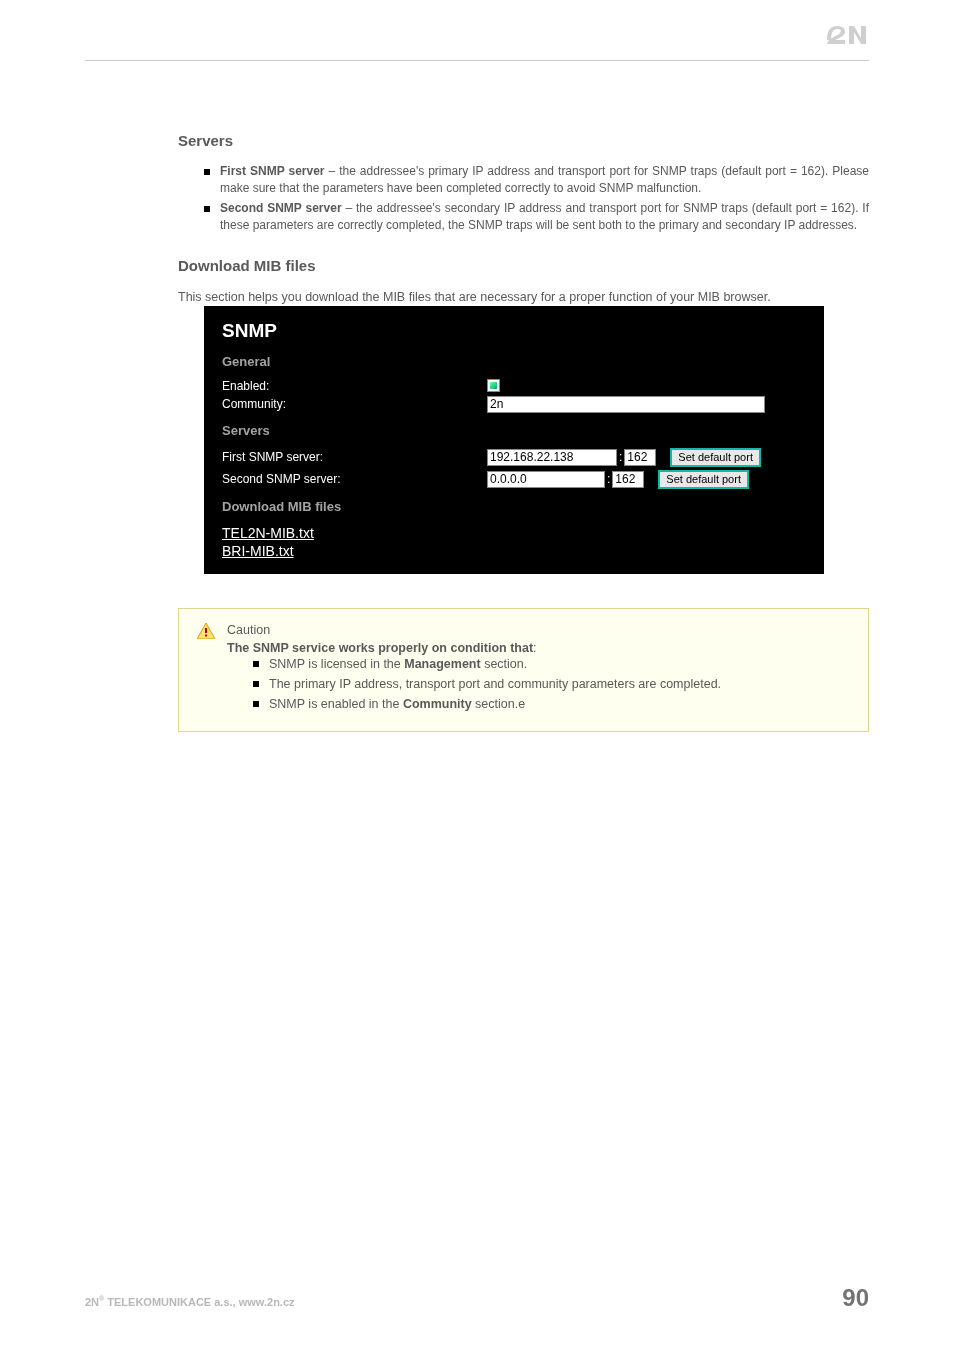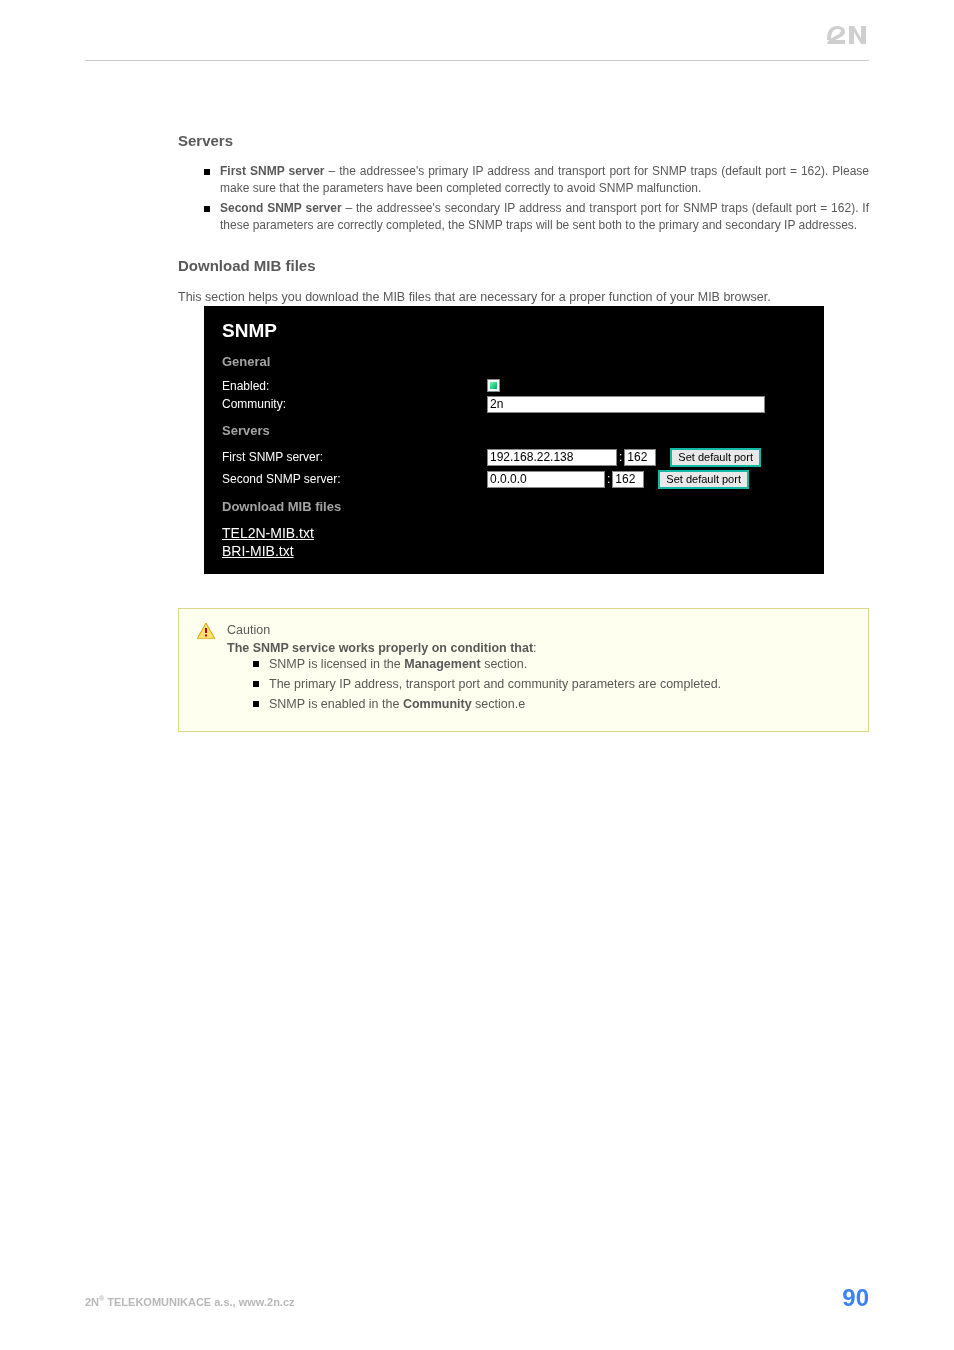--- a/index.html
+++ b/index.html
@@ -27,21 +27,21 @@
   .callout { border: 1px solid #e0d68a; background: #fffff0; padding: 14px 18px 16px 48px; margin-left: 0; position: relative; font-size: 12.5px; }
   .callout .icon { position: absolute; left: 18px; top: 14px; }
   .callout .ct { font-weight: normal; margin-bottom: 4px; }
   .callout .sub { font-weight: bold; }
   .callout ul { list-style: none; margin-left: 26px; }
   .callout ul li { position: relative; padding-left: 16px; line-height: 1.45; text-align: justify; margin-bottom: 2px; }
   .callout ul li::before { content: ""; position: absolute; left: 0; top: 6px; width: 6px; height: 6px; background: #000; }
   .footer { position: absolute; bottom: 38px; left: 85px; right: 85px; display: flex; justify-content: space-between; align-items: baseline; }
   .footer .ft { font-size: 11px; font-weight: bold; color: #b8b8b8; }
   .footer .ft sup { font-size: 7px; }
-  .footer .pn { font-size: 24px; font-weight: bold; color: #3b82f6; }
+  .footer .pn { font-size: 24px; font-weight: bold; color: #737373; }
   b { font-weight: bold; color: #595959; }
 </style>
 </head>
 <body>
 
 <div class="page">
 
   <div class="logo">
     <svg width="44" height="30" viewBox="0 0 44 30">
       <rect x="0" y="0" width="44" height="30" fill="none"></rect>

